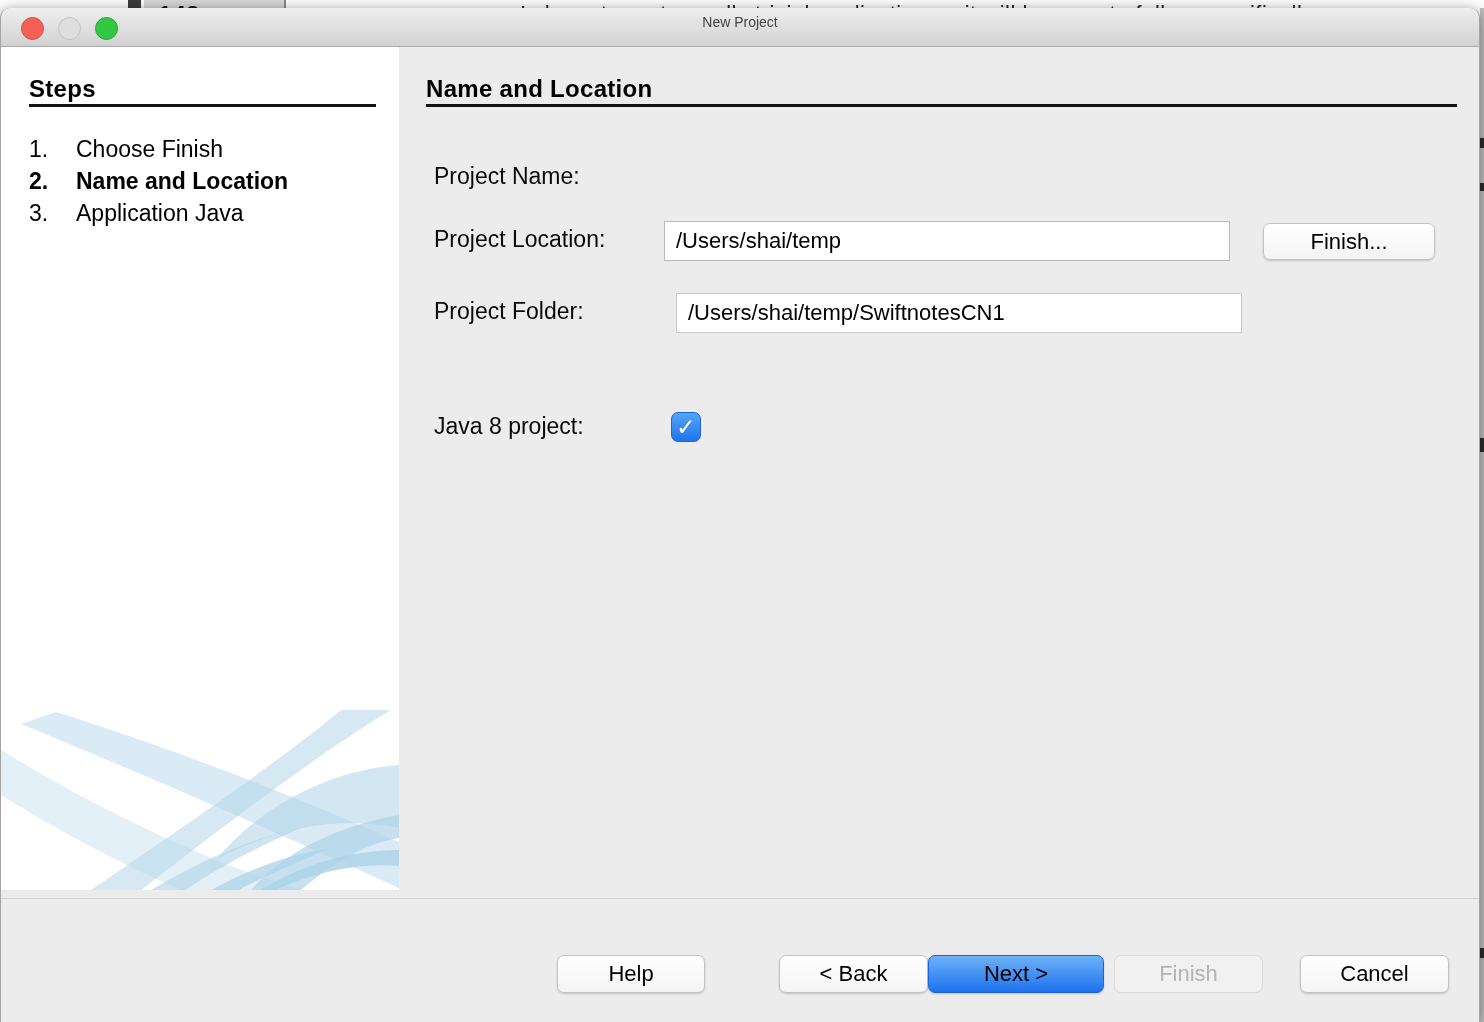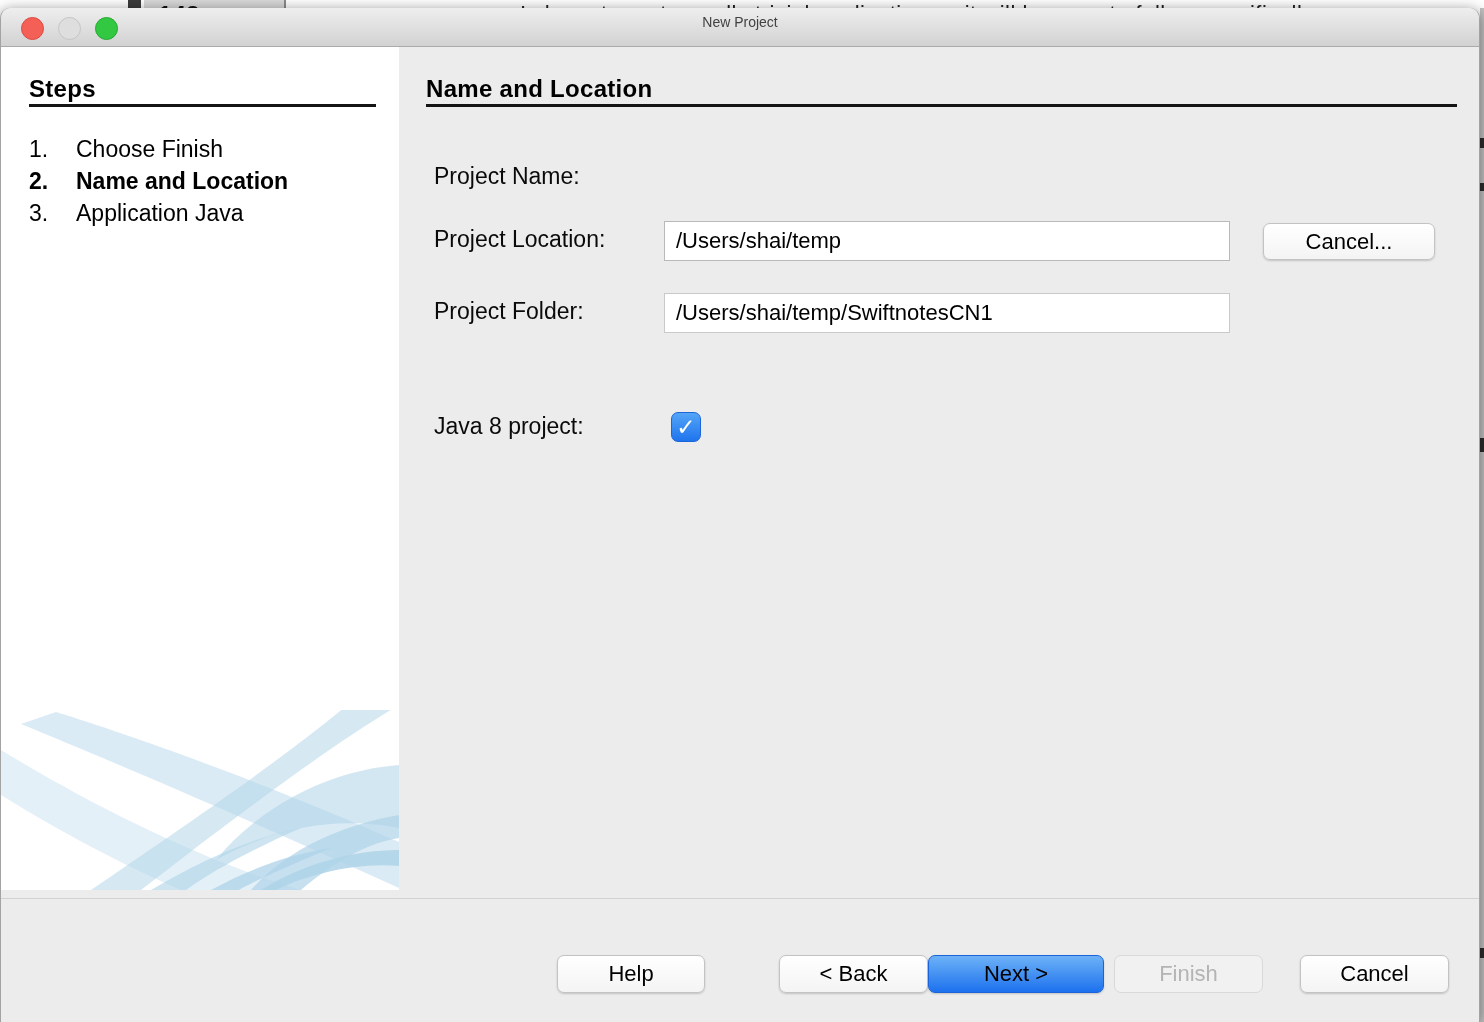--- a/index.html
+++ b/index.html
@@ -53,21 +53,21 @@
 
   
   .form-panel { flex:1 1 auto; background:#ececec; position:relative; height:843px; }
   .form-panel .panel-heading { margin:28px 22px 0 27px; }
 
   .f-label { position:absolute; left:35px; font-size:23px; line-height:34px; color:#0a0a0a; }
   .field { position:absolute; left:265px; width:566px; height:40px; background:#fff;
     font-size:22px; line-height:36px; padding:0 11px; white-space:nowrap; overflow:hidden; }
   .field.focused { border:2px solid #78a8e1; box-shadow:0 0 2px rgba(90,140,200,.5); }
   .field.plain { border:1px solid #b9b9b9; line-height:38px; }
-  .field.readonly { border:1px solid #c9c9c9; line-height:38px; }
+  .field.readonly { border:1px solid #c9c9c9; line-height:38px;margin-left:12px; }
   .caret { display:inline-block; width:2px; height:25px; background:#000; vertical-align:-5px; margin-left:1px; }
 
   .btn { border-radius:7px; font-size:22px; text-align:center; cursor:default;
     background:linear-gradient(#ffffff,#f4f4f4);
     border:1px solid #c3c3c3; box-shadow:0 1px 2px rgba(0,0,0,.18); color:#000; }
   .browse-btn { position:absolute; left:864px; top:176px; width:172px; height:37px; line-height:35px; }
 
   .checkbox { position:absolute; left:272px; top:365px; width:30px; height:30px; border-radius:7px;
     background:linear-gradient(#53a5f6,#1f74ee); border:1px solid #1c66da;
     color:#fff; font-size:23px; font-weight:bold; text-align:center; line-height:29px; }
@@ -144,21 +144,21 @@
       </svg>
     </div>
 
     <div class="form-panel">
       <div class="panel-heading">Name and Location</div>
 
       <div class="f-label" style="top:112px;">Project Name:</div>
 
       <div class="f-label" style="top:175px;">Project Location:</div>
       <div class="field plain" style="top:174px;"><span>/Users/shai/temp</span></div>
-      <div class="btn browse-btn">Cancel...</div>
+      <div class="btn browse-btn">Finish...</div>
 
       <div class="f-label" style="top:247px;">Project Folder:</div>
       <div class="field readonly" style="top:246px;"><span>/Users/shai/temp/SwiftnotesCN1</span></div>
 
       <div class="f-label" style="top:362px;">Java 8 project:</div>
       <div class="checkbox"><span>✓</span></div>
     </div>
   </div>
 
   <div class="footer">

